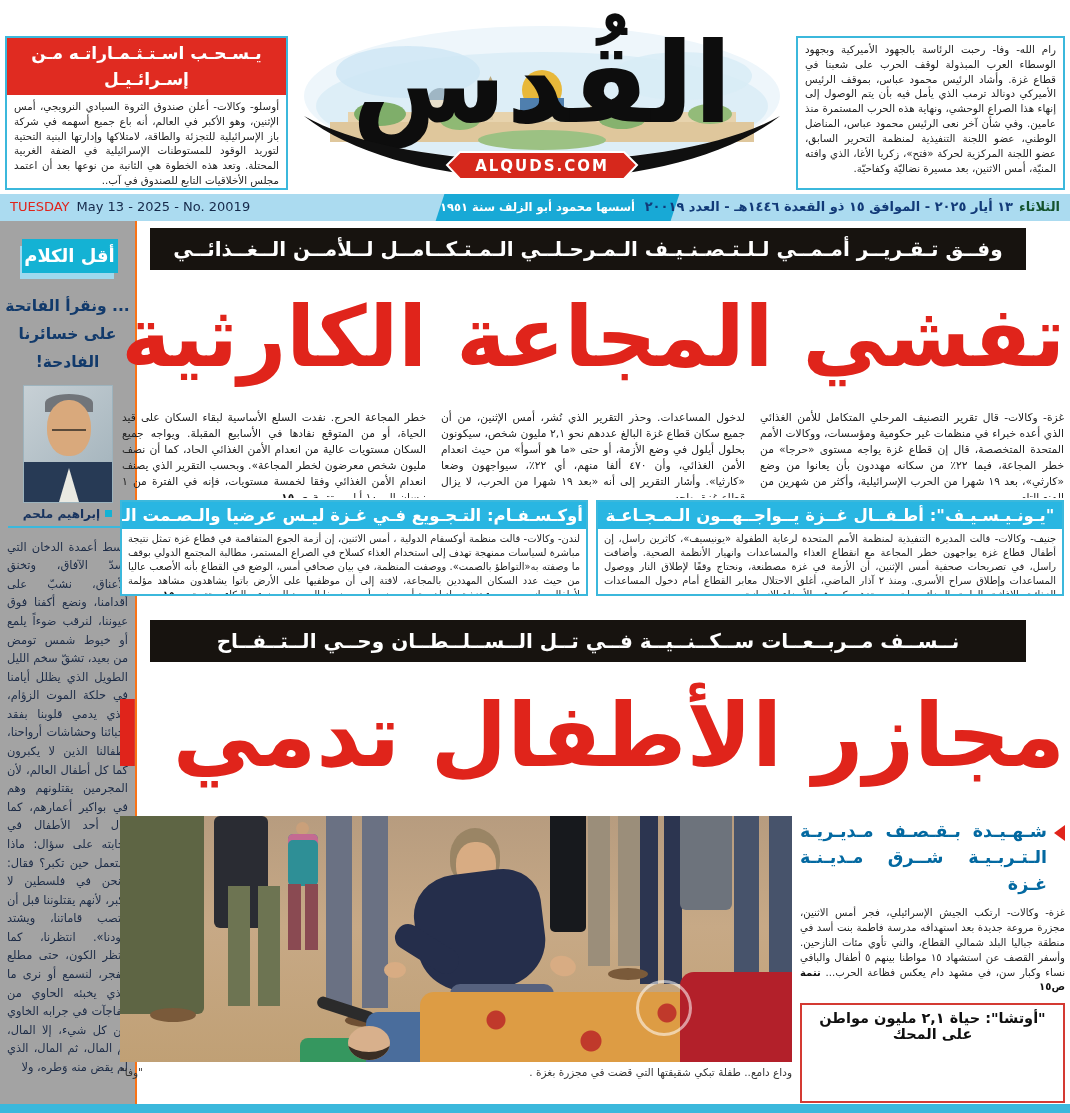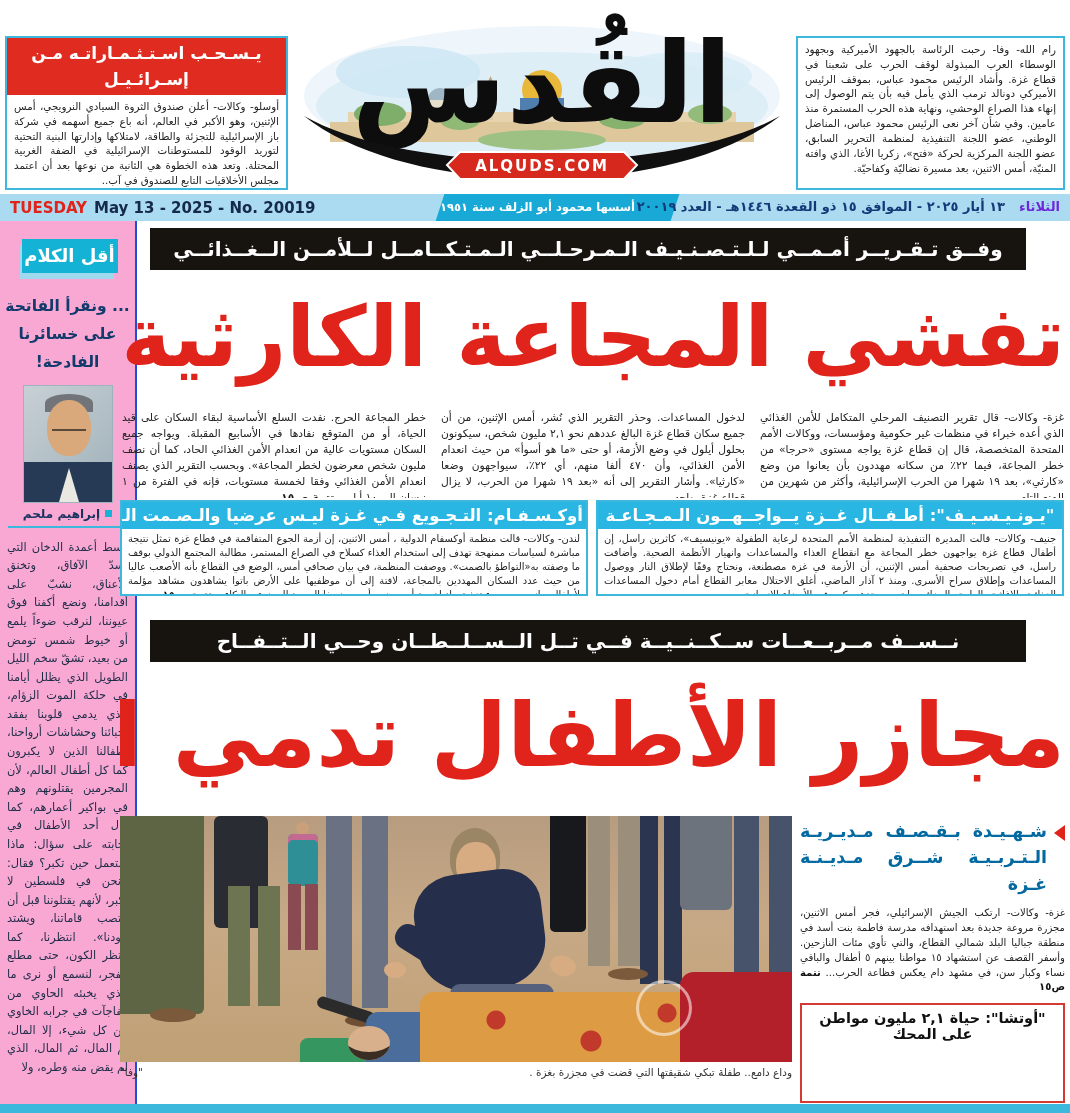--- a/index.html
+++ b/index.html
@@ -14,29 +14,29 @@
   .top-box-left  .red-band { font-size:17px; line-height:1.5; padding:3px 4px; }
   .top-box-right .red-band { font-size:14.5px; line-height:1.6; padding:3px 4px; }
   .top-box .body { font-size:10.3px; line-height:1.44; text-align:justify; color:#222; padding:4px 7px 2px; direction:rtl; }
   .more { font-weight:bold; color:#111; }
 
   
   .masthead { position:absolute; left:290px; top:4px; width:504px; height:186px; }
 
   
   .date-bar { position:absolute; left:0; top:194px; width:1070px; height:27px; background:#abdbf0; overflow:visible; }
-  .date-en { position:absolute; left:10px; top:5px; font-size:15px; font-weight:bold; color:#15294a; }
+  .date-en { position:absolute; left:10px; top:5px; font-size:13px; font-weight:normal; color:#15294a; }
   .date-en .weekday { color:#e0241b; margin-right:7px; }
   .date-ar { position:absolute; right:10px; top:5px; font-size:13px; font-weight:bold; color:#123a78; direction:rtl; }
-  .date-ar .weekday { color:#6d28d9; margin-left:14px; }
+  .date-ar .weekday { color:#14532d; margin-left:6px; }
   .founder-plate { position:absolute; left:440px; top:0; width:235px; height:27px; background:#18a9d6; transform:skewX(-18deg); }
   .founder-text { position:absolute; left:420px; top:0; width:235px; height:27px; color:#fff; font-size:11.5px; font-weight:bold; text-align:center; line-height:27px; direction:rtl; }
 
   
-  .sidebar { position:absolute; left:0; top:221px; width:137px; height:892px; background:#f9a8d4; border-right:2px solid #1d4ed8; overflow:hidden; }
+  .sidebar { position:absolute; left:0; top:221px; width:137px; height:892px; background:#a3a3a3; border-right:2px solid #f97316; overflow:hidden; }
   .sb-sec-wrap { position:relative; margin:18px auto 0; width:100px; height:40px; }
   .sb-sec-shadow { position:absolute; left:2px; top:7px; width:94px; height:33px; background:#9fd9ee; }
   .sb-sec { position:absolute; right:0; top:0; width:96px; height:34px; background:#14b2d4; color:#fff; font-weight:bold; font-size:18px; text-align:center; line-height:34px; direction:rtl; }
   .sb-title { margin:14px 4px 8px; font-size:15.5px; font-weight:bold; color:#123a6b; text-align:center; line-height:1.8; direction:rtl; }
   .sb-photo { position:relative; width:90px; height:118px; margin:6px auto 4px; background:linear-gradient(135deg,#c7d0d5 0%,#9fb0b9 100%); border:1px solid #9db3bd; overflow:hidden; }
   .sb-head { position:absolute; left:23px; top:14px; width:44px; height:56px; background:#d9a97c; border-radius:48% 48% 46% 46%; }
   .sb-hair { position:absolute; left:21px; top:8px; width:48px; height:18px; background:#71757a; border-radius:50% 50% 0 0; }
   .sb-glasses { position:absolute; left:28px; top:36px; width:34px; height:9px; border-bottom:2px solid #5a4a3a; }
   .sb-suit { position:absolute; left:0; bottom:0; width:100%; height:40px; background:#273a55; }
   .sb-shirt { position:absolute; left:35px; bottom:0; width:0; height:0; border-left:10px solid transparent; border-right:10px solid transparent; border-bottom:34px solid #e9e9e2; }

